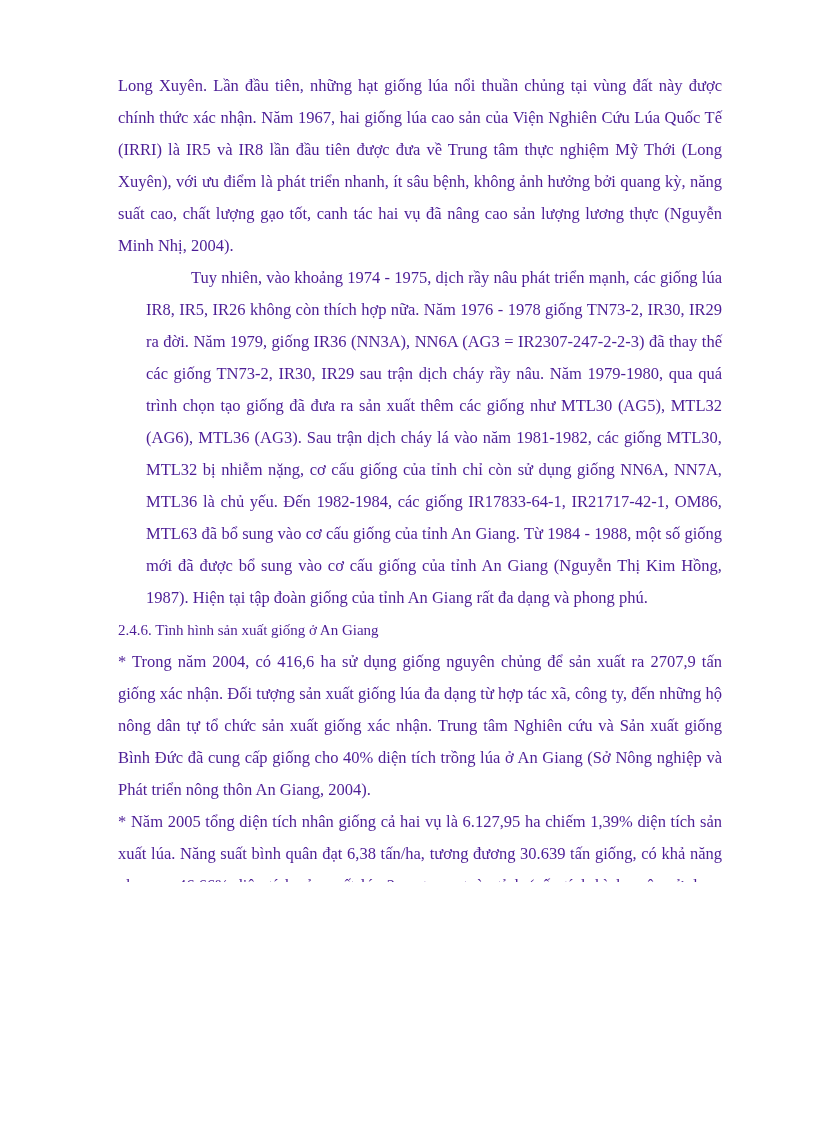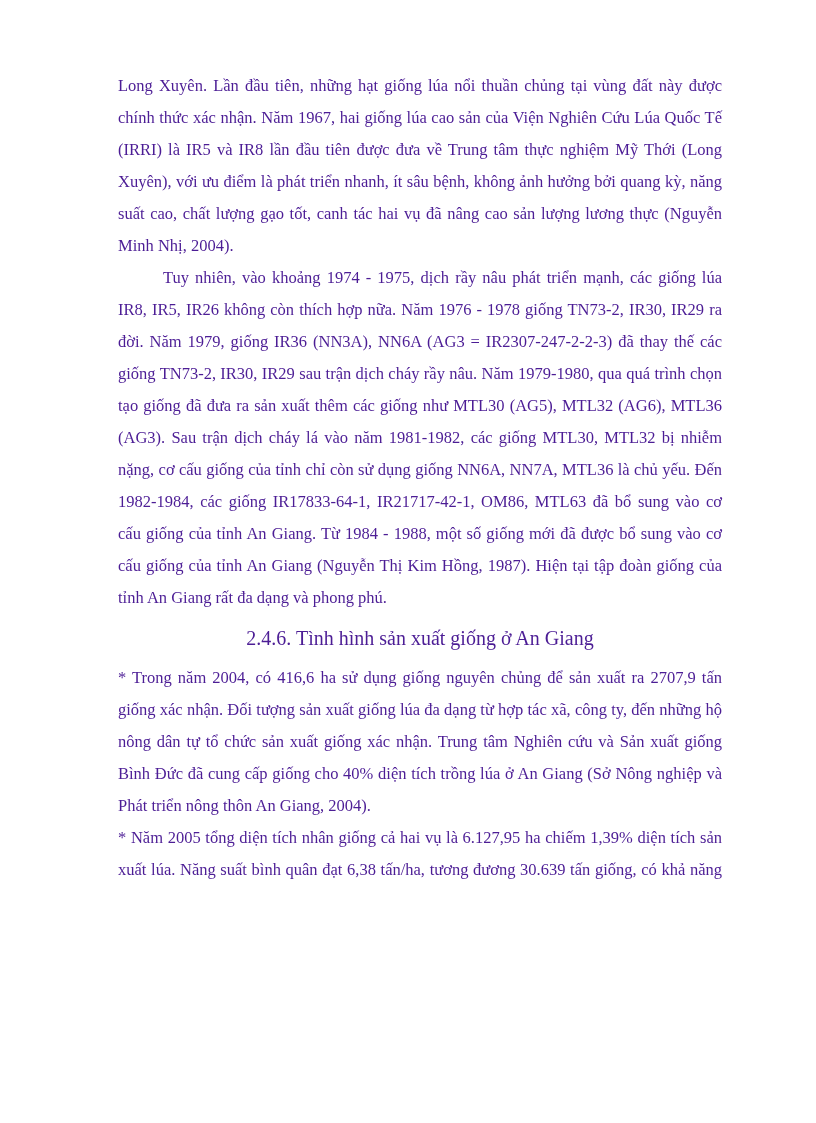--- a/index.html
+++ b/index.html
@@ -25,28 +25,29 @@
     line-height: 32px;
     text-align: justify;
     text-justify: inter-word;
   }
   .para {
     margin: 0;
     padding: 0;
   }
   .para.first-indent {
     text-indent: 45px;
+    margin-left: 28px;
   }
   .section-heading {
-    margin: 8px;
+    margin: 0;
     padding: 0;
     font-weight: normal;
-    font-size: 20px;
+    font-size: 15px;
     line-height: 32px;
-    text-align: center;
+    text-align: left;
   }
   .page-number {
     position: absolute;
     left: 118px;
     top: 1042px;
     width: 604px;
     text-align: right;
     font-size: 16.5px;
     line-height: 26px;
   }

